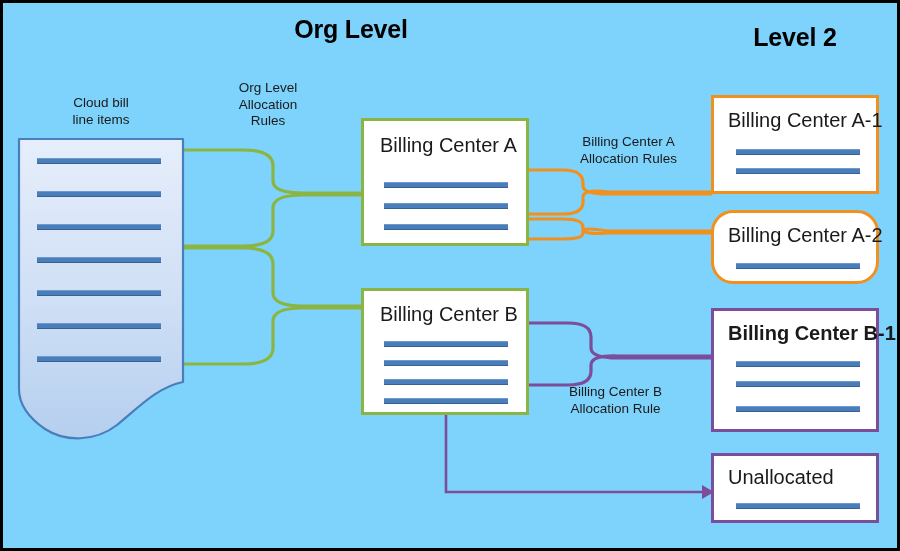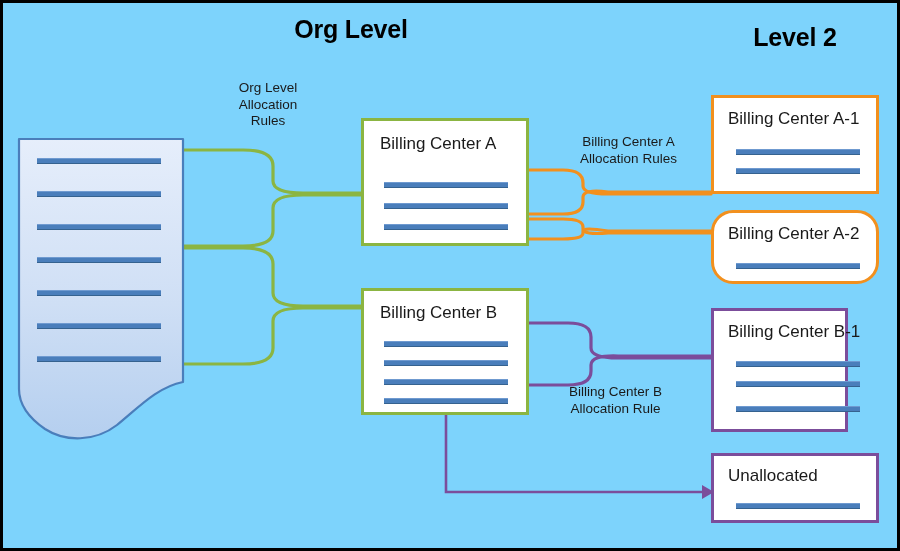--- a/index.html
+++ b/index.html
@@ -38,21 +38,21 @@
     position:absolute;
     box-sizing:border-box;
     background:#ffffff;
   }
   .box-green{border:3px solid #8bb542;}
   .box-orange{border:3px solid #f2901e;}
   .box-purple{border:3px solid #7b4d9b;}
 
   .box-title{
     position:absolute;
-    font-size:17px;
+    font-size:20px;
     color:#1a1a1a;
     white-space:nowrap;
   }
 
   .bill-shape{
     position:absolute;
     left:14px;top:134px;
     width:168px;height:303px;
   }
 
@@ -100,20 +100,22 @@
     <g>
       <path d="M443,380 L443,489 L700,489" fill="none" stroke="#7b4d9b" stroke-width="2.6" stroke-linecap="square"></path>
       <path d="M699,482 L711,489 L699,496 Z" fill="#7b4d9b"></path>
     </g>
   </svg>
 
   <div class="title" style="left:248px;top:12px;width:200px;">Org Level</div>
 
   <div class="title" style="left:692px;top:20px;width:200px;">Level 2</div>
 
+  <div class="caption" style="left:33px;top:92px;width:130px;">Cloud bill
+line items</div>
 
   <div class="caption" style="left:205px;top:77px;width:120px;">Org Level
 Allocation
 Rules</div>
 
   <div class="caption" style="left:548px;top:131px;width:155px;">Billing Center A
 Allocation Rules</div>
 
   <div class="caption" style="left:535px;top:381px;width:155px;">Billing Center B
 Allocation Rule</div>
@@ -157,21 +159,21 @@
     <div class="box-title" style="left:14px;top:11px;">Billing Center A-1</div>
     <div class="line" style="left:22px;top:51px;width:124px;"></div>
     <div class="line" style="left:22px;top:70px;width:124px;"></div>
   </div>
 
   <div class="box box-orange" style="left:708px;top:207px;width:168px;height:74px;border-radius:22px;">
     <div class="box-title" style="left:14px;top:11px;">Billing Center A-2</div>
     <div class="line" style="left:22px;top:50px;width:124px;"></div>
   </div>
 
-  <div class="box box-purple" style="left:708px;top:305px;width:137px;height:124px;">
+  <div class="box box-purple" style="left:708px;top:305px;width:168px;height:124px;font-weight:bold;">
     <div class="box-title" style="left:14px;top:11px;">Billing Center B-1</div>
     <div class="line" style="left:22px;top:50px;width:124px;"></div>
     <div class="line" style="left:22px;top:70px;width:124px;"></div>
     <div class="line" style="left:22px;top:95px;width:124px;"></div>
   </div>
 
   <div class="box box-purple" style="left:708px;top:450px;width:168px;height:70px;">
     <div class="box-title" style="left:14px;top:10px;">Unallocated</div>
     <div class="line" style="left:22px;top:47px;width:124px;"></div>
   </div>

